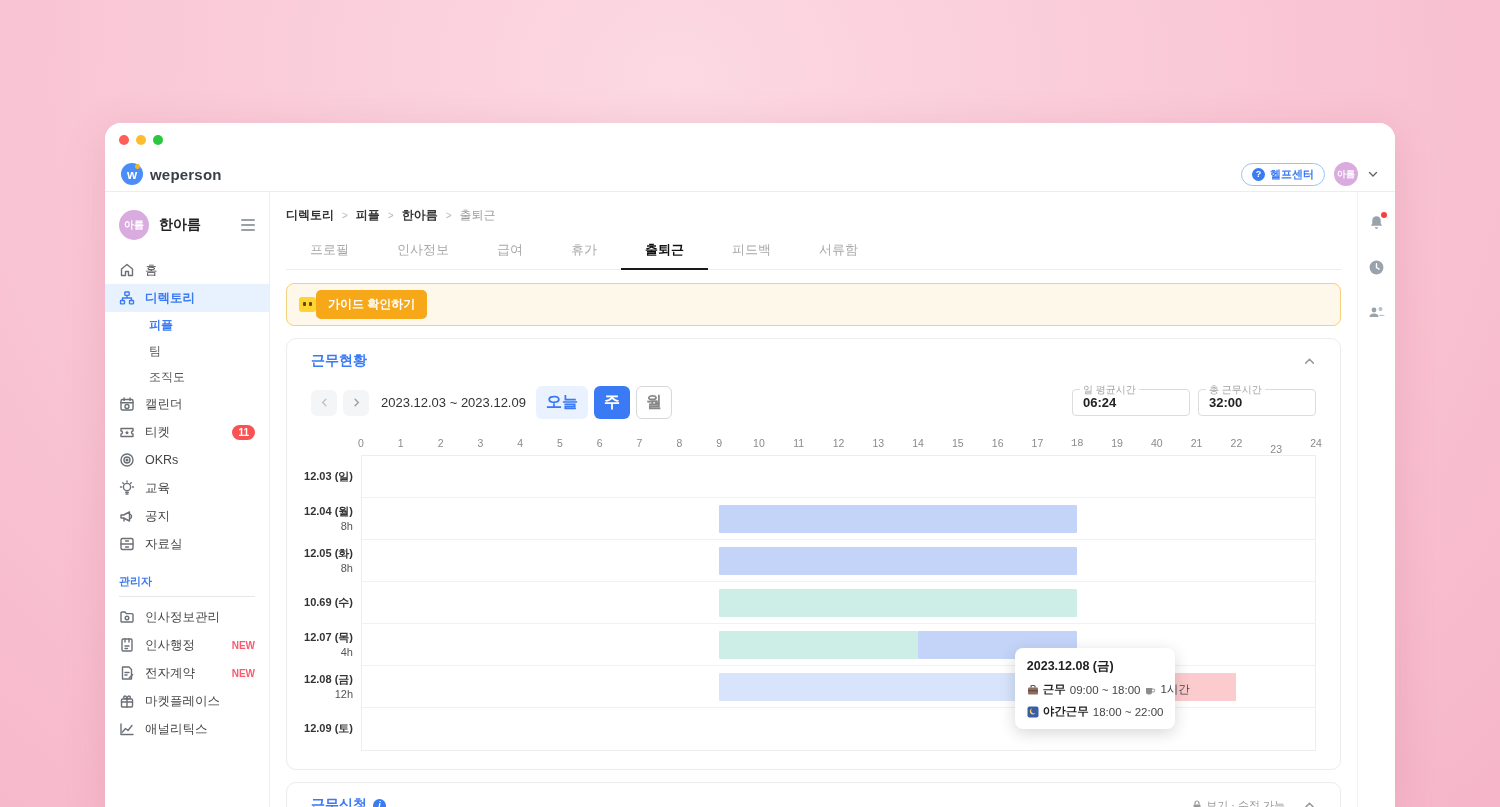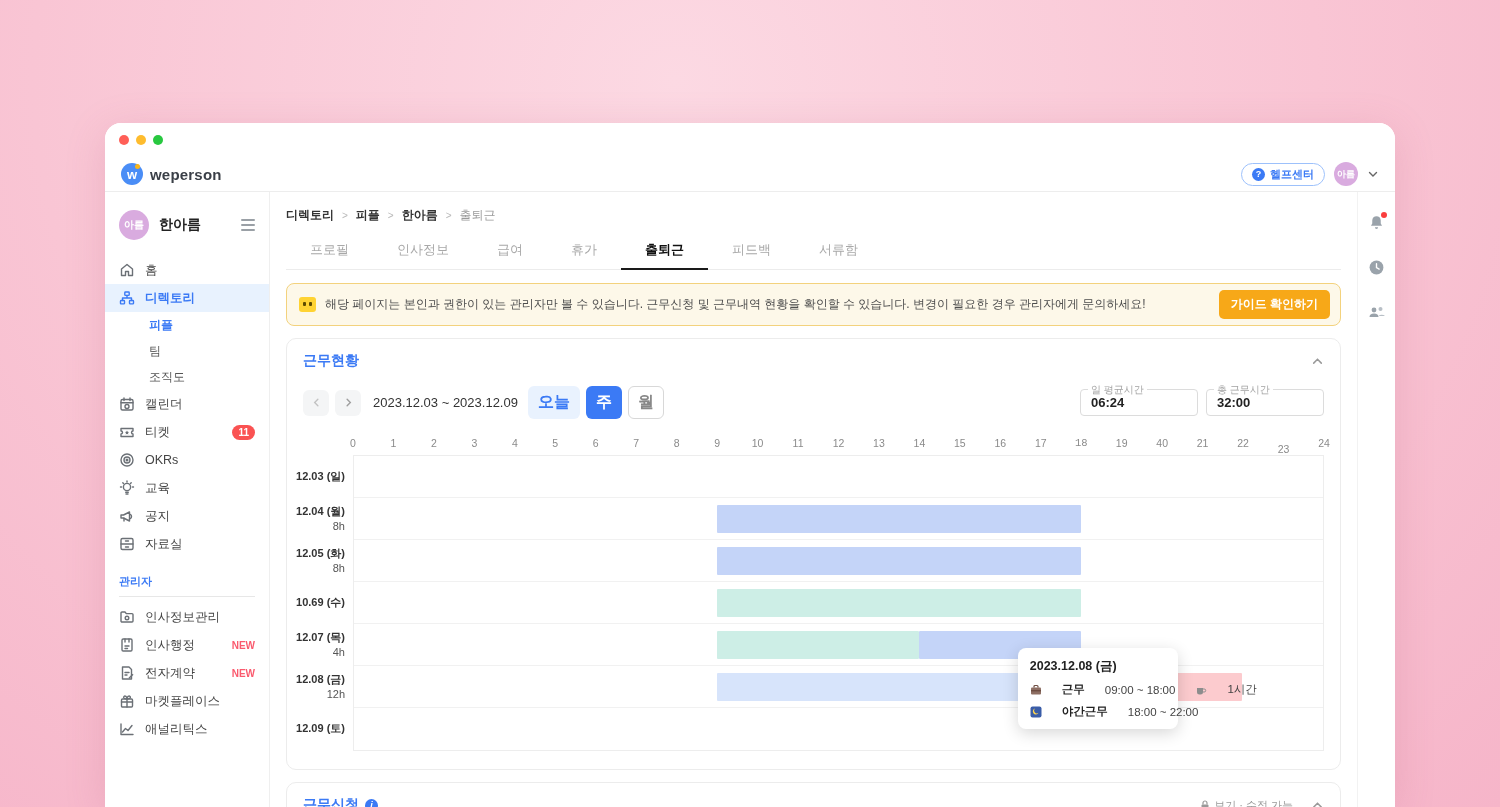--- a/index.html
+++ b/index.html
@@ -63,21 +63,21 @@
   .tabs { display:flex; margin-top:8px; border-bottom:1px solid #ececec; }
   .tab { padding:9px 24px; font-size:13px; color:#a8a8a8; cursor:pointer; }
   .tab.active { color:#111; font-weight:700; border-bottom:2px solid #1a1a1a; margin-bottom:-1px; }
 
   .banner { display:flex; align-items:center; margin-top:13px; background:#fdf8e9; border:1px solid #f3d27d;
     border-radius:8px; padding:6px 10px 6px 12px; }
   .banner-text { flex:1; margin-left:9px; font-size:12px; color:#4d4d4d; }
   .banner-btn { background:#f7a818; color:#fff; border:none; font-size:12px; font-weight:600;
     padding:6px 12px; border-radius:5px; cursor:pointer; white-space:nowrap; font-family:inherit; }
 
-  .card { margin-top:12px; border:1px solid #ececec; border-radius:10px; padding:13px 16px 18px; background:#fff; position:relative; }
+  .card { margin-top:12px; border:1px solid #ececec; border-radius:10px; padding:13px 24px 18px; background:#fff; position:relative; }
   .card-head { display:flex; align-items:center; }
   .card-title { font-size:14px; font-weight:700; color:#3b7af5; }
   .chev-btn { margin-left:auto; color:#999; cursor:pointer; display:flex; }
 
   .controls { display:flex; align-items:center; margin-top:16px; }
   .navbtn { width:26px; height:26px; background:#f4f5f6; border:none; border-radius:6px; color:#a9a9a9;
     display:flex; align-items:center; justify-content:center; cursor:pointer; margin-right:6px; font-size:13px; }
   .daterange { font-size:13px; color:#333; margin:0 10px 0 6px; }
   .chip { font-size:16px; font-weight:600; padding:5px 9px; border-radius:6px; cursor:pointer; margin-right:6px; border:1px solid transparent; }
   .chip.today { background:#e9f2fe; color:#3b7af5; }
@@ -97,21 +97,21 @@
   .axis { position:relative; height:18px; }
   .tick { position:absolute; top:0; transform:translateX(-50%); font-size:10.5px; color:#8a8a8a; }
   .rows { position:relative; border:1px solid #ededed; background:#fff; }
   .crow { position:relative; height:42px; border-bottom:1px solid #f1f1f1; }
   .crow:last-child { border-bottom:none; }
   .bar { position:absolute; top:7px; height:28px; border-radius:1px; }
 
   .tooltip { position:absolute; left:68.5%; top:192px; width:160px; background:#fff; border-radius:8px;
     box-shadow:0 4px 16px rgba(0,0,0,.16); padding:10px 12px; z-index:10; }
   .tt-title { font-size:12.5px; font-weight:700; color:#222; }
-  .tt-row { display:flex; align-items:center; gap:20px; margin-top:7px; font-size:11.5px; color:#444; white-space:nowrap; }
+  .tt-row { display:flex; align-items:center; gap:4px; margin-top:7px; font-size:11.5px; color:#444; white-space:nowrap; }
   .tt-row .tt-label { font-weight:700; color:#222; }
   .tt-ico { display:inline-flex; width:12px; height:12px; flex-shrink:0; }
 
   .req-head { display:flex; align-items:center; }
   .info-dot { margin-left:6px; width:13px; height:13px; border-radius:50%; background:#3b7af5; color:#fff;
     font-size:9px; font-weight:bold; font-style:italic; display:flex; align-items:center; justify-content:center; }
   .perm { margin-left:auto; display:flex; align-items:center; gap:4px; color:#999; font-size:11px; }
   .perm .chev-btn { margin-left:14px; }
 
   
@@ -322,21 +322,20 @@
           <div class="tab">인사정보</div>
           <div class="tab">급여</div>
           <div class="tab">휴가</div>
           <div class="tab active">출퇴근</div>
           <div class="tab">피드백</div>
           <div class="tab">서류함</div>
         </div>
 
       <div class="banner">
         <span class="robot"></span>
-        <span class="banner-text">해당 페이지는 본인과 권한이 있는 관리자만 볼 수 있습니다. 근무신청 및 근무내역 현황을 확인할 수 있습니다. 변경이 필요한 경우 관리자에게 문의하세요!</span>
         <button class="banner-btn">가이드 확인하기</button>
       </div>
 
       <div class="card">
         <div class="card-head">
           <span class="card-title">근무현황</span>
           <span class="chev-btn">
             <svg width="13" height="13" viewBox="0 0 12 12">
                 <path d="M2.5 7.5 L6 4 L9.5 7.5" fill="none" stroke="#999" stroke-width="1.4" stroke-linecap="round"></path>
               </svg>

